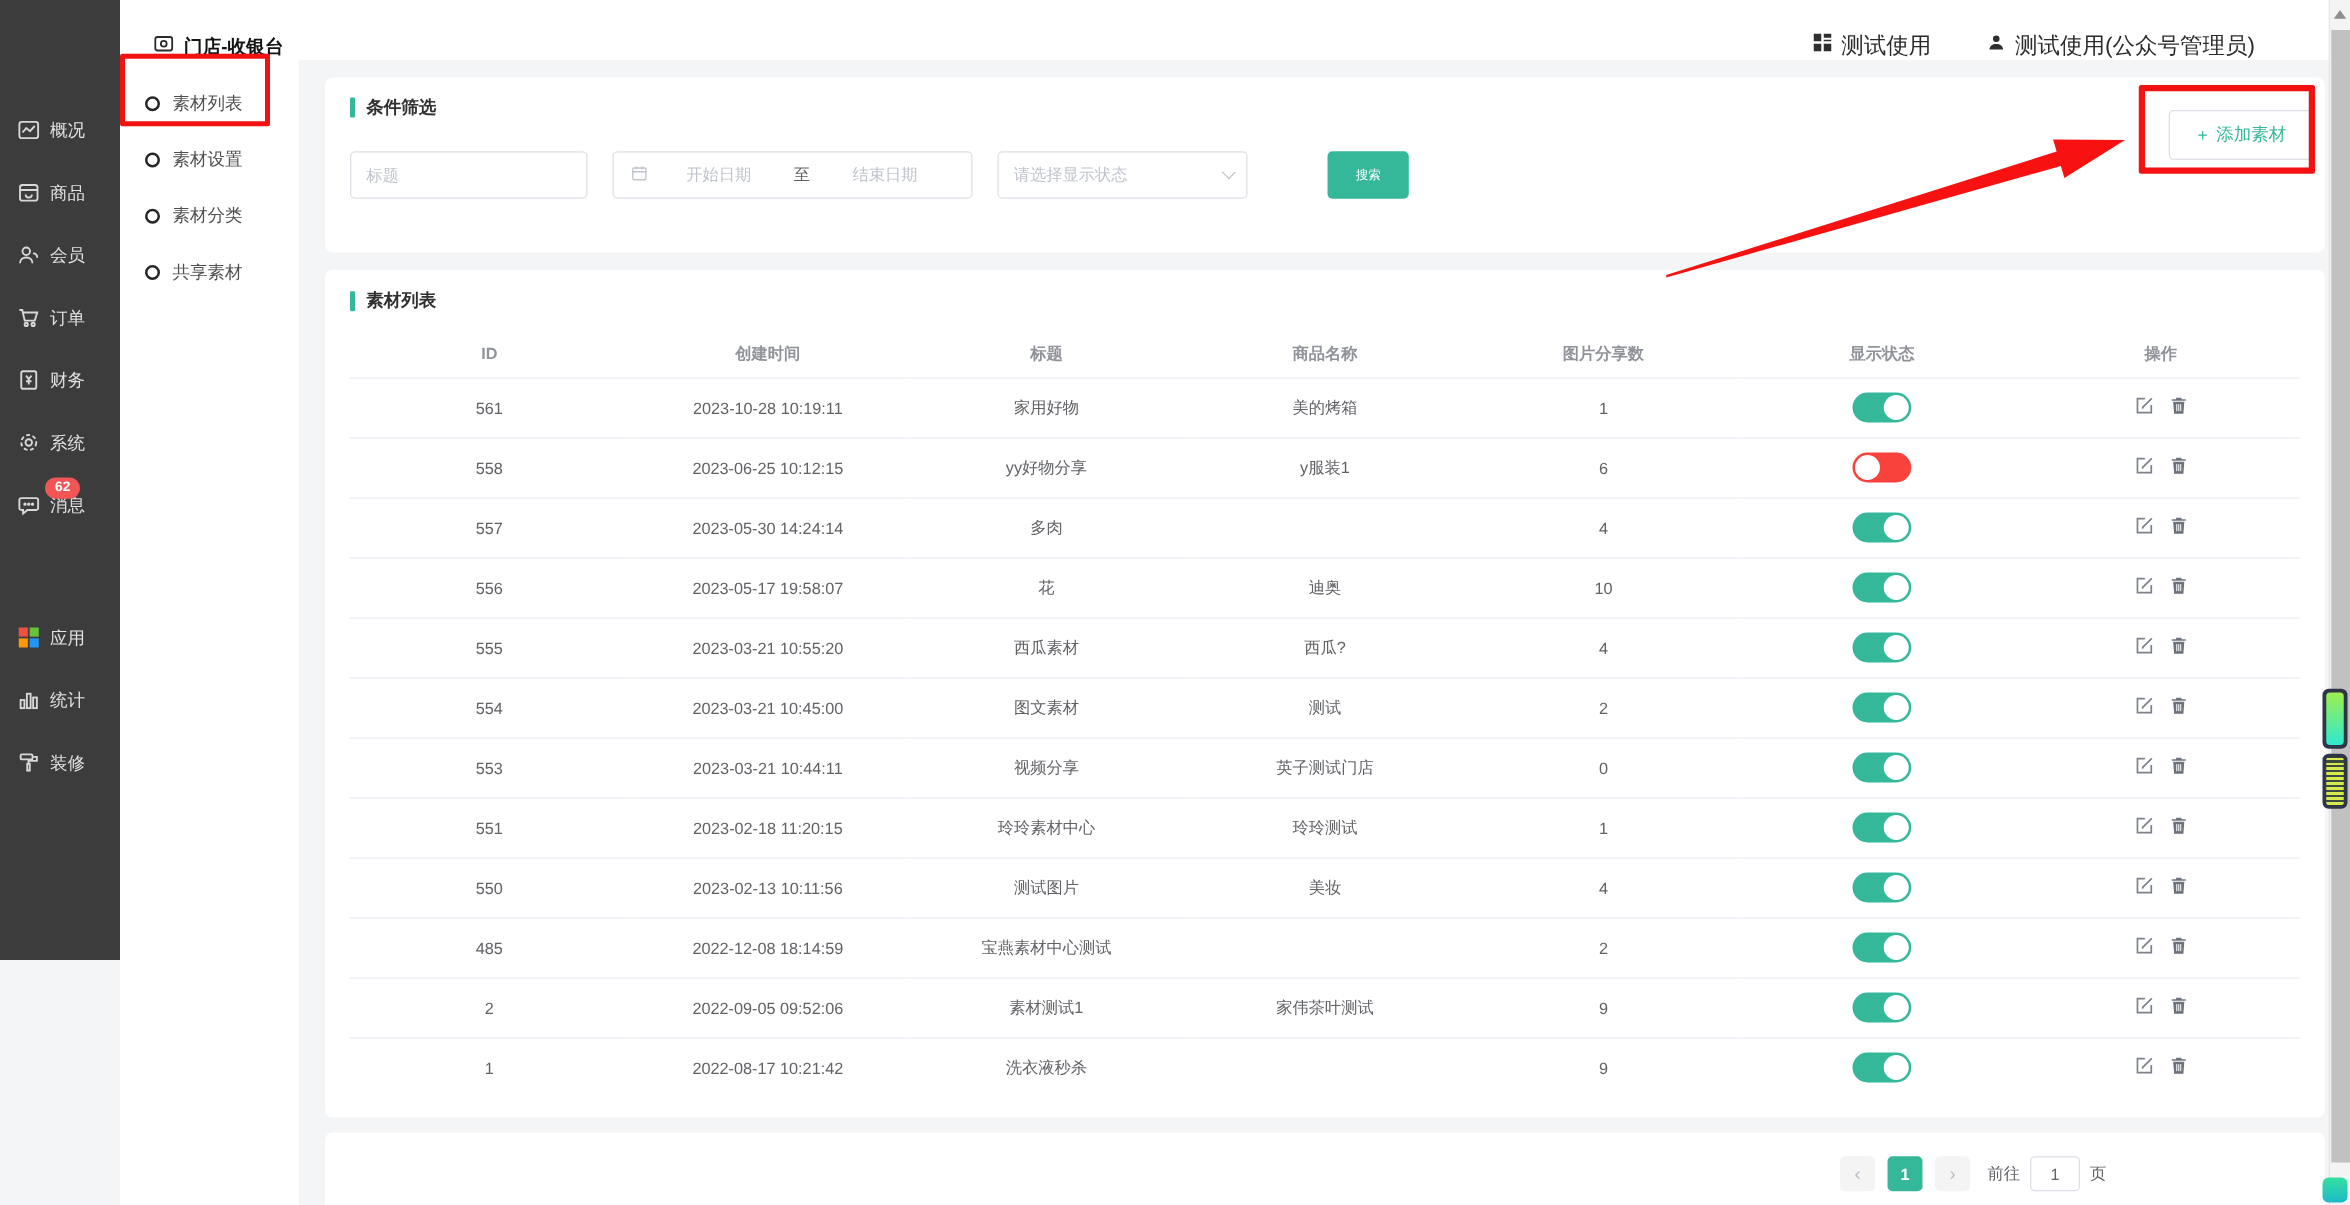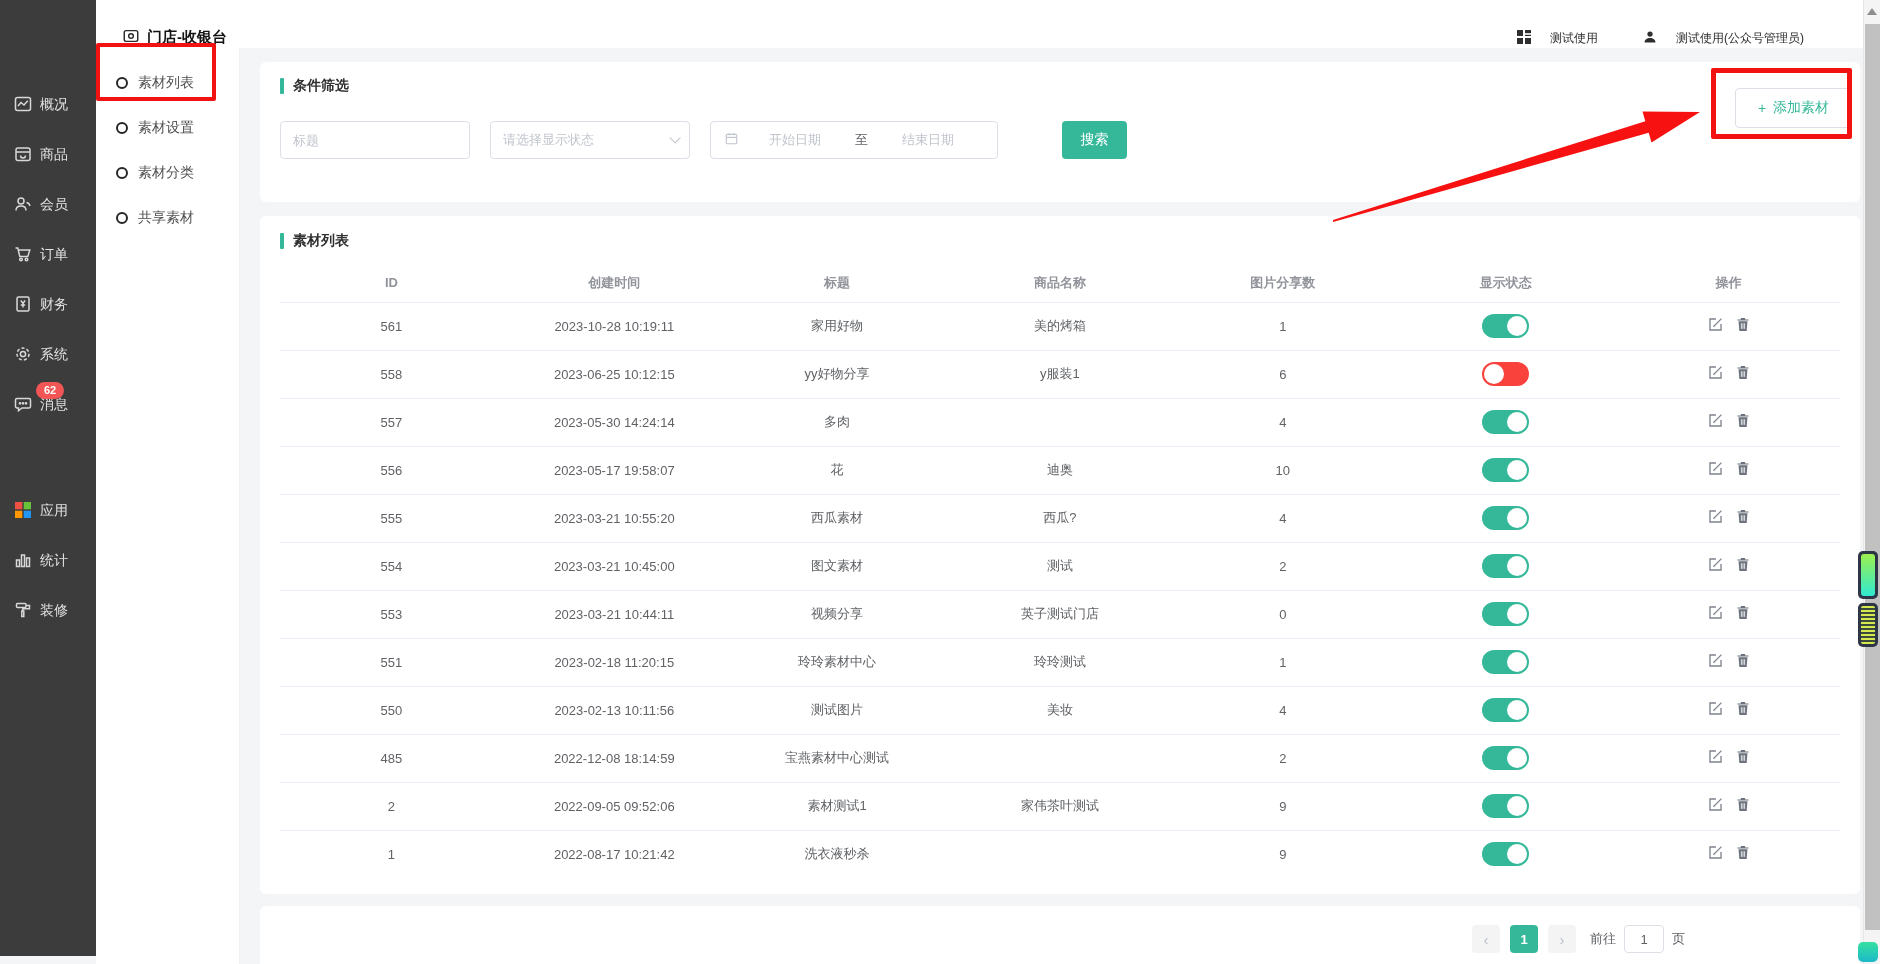--- a/index.html
+++ b/index.html
@@ -1,31 +1,31 @@
 <!DOCTYPE html>
 <html><head>
 <meta charset="utf-8">
 <style>
   * { box-sizing: border-box; margin: 0; padding: 0; }
   html,body { width:1880px; height:964px; overflow:hidden; }
   body { font-family:"Liberation Sans", sans-serif; display:flex; background:#f4f5f7; }
 
   
-  .dark-sidebar { width:96px; height:956px; background:#3c3c3c; flex-shrink:0; color:#e2e2e2; padding-top:80px; }
+  .dark-sidebar { width:96px; height:768px; background:#3c3c3c; flex-shrink:0; color:#e2e2e2; padding-top:80px; }
   .side-item { height:50px; display:flex; align-items:center; padding-left:13px; gap:7px; font-size:14px; cursor:pointer; position:relative; }
   .side-item svg { flex-shrink:0; }
   .side-group2 { margin-top:56px; }
   .msg-badge { position:absolute; left:36px; top:2px; background:#f25555; color:#fff; font-size:11px; font-weight:bold; padding:1px 8px; border-radius:10px; line-height:15px; }
 
   
   .right-col { flex:1; display:flex; flex-direction:column; height:964px; min-width:0; }
   .topbar { height:48px; background:#fff; display:flex; align-items:flex-end; padding:0 26px; flex-shrink:0; }
   .page-title { display:flex; align-items:center; gap:7px; font-size:15px; font-weight:bold; color:#141414; }
   .topbar-right { margin-left:auto; display:flex; align-items:center; gap:44px; padding-right:50px; }
-  .topbar-chip { display:flex; align-items:center; gap:18px; font-size:12px; color:#2b2b2b; cursor:pointer; }
+  .topbar-chip { display:flex; align-items:center; gap:7px; font-size:18px; color:#2b2b2b; cursor:pointer; }
 
   .below { flex:1; display:flex; min-height:0; }
   .submenu { width:144px; background:#fff; padding-top:12px; flex-shrink:0; border-right:1px solid #f2f2f2; }
   .submenu-item { height:45px; display:flex; align-items:center; gap:10px; padding-left:20px; font-size:14px; color:#4f4f4f; cursor:pointer; }
   .submenu-item .ring { width:12px; height:12px; border:2px solid #262626; border-radius:50%; flex-shrink:0; }
 
   .main { flex:1; background:#f4f5f7; padding:14px 20px 0 20px; min-width:0; position:relative; }
 
   
   .card { background:#fff; border-radius:6px; }
@@ -35,21 +35,21 @@
   .filter-card { height:140px; padding:15px 20px; position:relative; }
   .filter-row { margin-top:26px; display:flex; align-items:center; }
   .ipt { height:38px; border:1px solid #dcdfe6; border-radius:4px; background:#fff; font-size:13px; }
   input.ipt { width:190px; padding:0 12px; color:#606266; outline:none; }
   input.ipt::placeholder { color:#c0c4cc; }
   .select-box { width:200px; margin-left:20px; display:flex; align-items:center; padding:0 12px; color:#c0c4cc; cursor:pointer; }
   .select-box .chev { margin-left:auto; width:8px; height:8px; border-right:1.5px solid #c0c4cc; border-bottom:1.5px solid #c0c4cc; transform:rotate(45deg) translateY(-3px); }
   .date-box { width:288px; margin-left:20px; display:flex; align-items:center; padding:0 13px; color:#c0c4cc; cursor:pointer; }
   .date-box .ph { flex:1; text-align:center; }
   .date-box .to { color:#606266; padding:0 4px; }
-  .search-btn { margin-left:64px; width:65px; height:38px; background:#35b899; border:none; border-radius:4px; color:#fff; font-size:14px; cursor:pointer; }
+  .search-btn { margin-left:64px; width:65px; height:38px; background:#35b899; border:none; border-radius:4px; color:#fff; font-size:10px; cursor:pointer; }
   .add-btn { position:absolute; top:26px; right:8px; width:117px; height:40px; background:#fff; border:1px solid #dcdfe6; border-radius:4px; color:#35b899; font-size:14px; display:flex; align-items:center; justify-content:center; gap:7px; cursor:pointer; }
 
   .table-card { margin-top:14px; height:678px; padding:16px 20px 0; overflow:hidden; }
   table { width:100%; margin-top:14px; border-collapse:collapse; table-layout:fixed; }
   th { height:38px; font-size:13px; font-weight:bold; color:#909399; text-align:center; }
   td { height:48px; font-size:13px; color:#606266; text-align:center; border-top:1px solid #ebeef5; }
 
   .toggle { display:inline-block; width:47px; height:24px; border-radius:12px; position:relative; cursor:pointer; vertical-align:middle; }
   .toggle.on { background:#35b899; }
   .toggle.off { background:#f9423c; }
@@ -227,33 +227,33 @@
 
     <main class="main">
 
       <section class="card filter-card">
         <div class="section-title">
           <span class="bar"></span>
           <span>条件筛选</span>
         </div>
         <div class="filter-row">
           <input class="ipt" type="text" placeholder="标题" style="">
-          <div class="ipt select-box">
-            <span>请选择显示状态</span>
-            <span class="chev"></span>
-          </div>
           <div class="ipt date-box">
             <span><svg width="15" height="15" viewBox="0 0 20 20" fill="none" stroke="#c0c4cc" stroke-width="1.5">
                   <rect x="3" y="4.5" width="14" height="12.5" rx="1.5"></rect>
                   <path d="M3 8.5h14"></path>
                   <path d="M7 2.8v3M13 2.8v3"></path>
                 </svg></span>
             <span class="ph">开始日期</span>
             <span class="to">至</span>
             <span class="ph">结束日期</span>
+          </div>
+          <div class="ipt select-box">
+            <span>请选择显示状态</span>
+            <span class="chev"></span>
           </div>
           <button class="search-btn">搜索</button>
         </div>
         <button class="add-btn">
           <span>+</span>
           <span>添加素材</span>
         </button>
       </section>
 
       <section class="card table-card">

